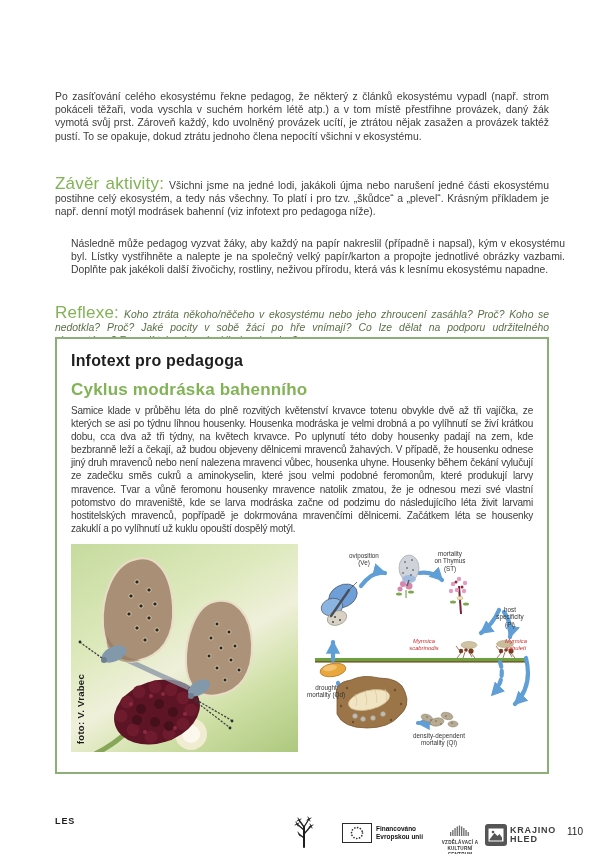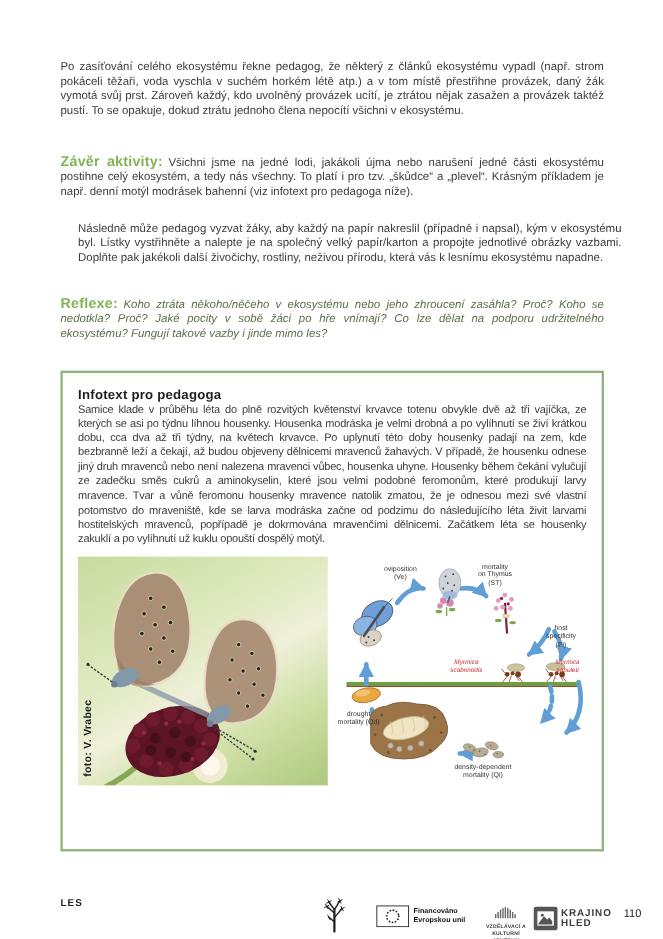--- a/index.html
+++ b/index.html
@@ -2,36 +2,36 @@
 <html><head>
 <meta charset="utf-8">
 <style>
   html,body{margin:0;padding:0;}
   body{
     width:603px;height:854px;position:relative;background:#ffffff;
     font-family:"Liberation Sans","DejaVu Sans",sans-serif;
     color:#3c3c3c;overflow:hidden;
   }
   .body-text{font-size:10.4px;line-height:13.2px;text-align:justify;margin:0;color:#3c3c3c;}
-  .abs{position:absolute;}
+  .abs{position:absolute;margin-top:35px;}
   .para1{top:55px;left:55px;width:494px;}
   .zaver{top:140px;left:55px;width:494px;}
   .steps{top:202px;left:71px;width:494px;}
   .reflexe{top:269px;left:55px;width:494px;color:#5a7148;}
   .reflexe .rtext{font-style:italic;color:#5a7148;}
   .green-head{
-    font-size:13px;font-weight:bold;color:#82b356;line-height:1;
+    font-size:17px;font-weight:normal;color:#82b356;line-height:1;
     margin-right:5px;letter-spacing:.2px;
   }
   
   .infobox{
     position:absolute;top:337px;left:55px;width:462px;min-height:407px;
     border:2px solid #8ab077;padding:13px 14px;background:#fff;
   }
-  .infobox-label{font-size:12px;font-weight:bold;color:#1e1e1e;letter-spacing:.2px;}
+  .infobox-label{font-size:16px;font-weight:bold;color:#1e1e1e;letter-spacing:.2px;}
   .infobox-title{font-size:17px;font-weight:bold;color:#82b356;margin:10px 0 4px 0;letter-spacing:.2px;}
   .infobox-body{font-size:10px;letter-spacing:-0.2px;line-height:13.1px;}
   .figures{display:flex;gap:5px;margin-top:9px;height:208px;}
   
   .photo{
     position:relative;width:227px;height:208px;margin:0;flex:none;
     background:linear-gradient(150deg,#c6db9e 0%,#dde9bc 35%,#eff0da 55%,#cfe0a6 75%,#adc87e 100%);
     overflow:hidden;
   }
   .credit{
@@ -66,20 +66,21 @@
   <p class="body-text abs para1">Po zasíťování celého ekosystému řekne pedagog, že některý z článků ekosystému vypadl (např. strom pokáceli těžaři, voda vyschla v suchém horkém létě atp.) a v tom místě přestřihne provázek, daný žák vymotá svůj prst. Zároveň každý, kdo uvolněný provázek ucítí, je ztrátou nějak zasažen a provázek taktéž pustí. To se opakuje, dokud ztrátu jednoho člena nepocítí všichni v ekosystému.</p>
 
   <p class="body-text abs zaver"><span class="green-head">Závěr aktivity:</span><span>Všichni jsme na jedné lodi, jakákoli újma nebo narušení jedné části ekosystému postihne celý ekosystém, a tedy nás všechny. To platí i pro tzv. „škůdce“ a „plevel“. Krásným příkladem je např. denní motýl modrásek bahenní (viz infotext pro pedagoga níže).</span></p>
 
   <p class="body-text abs steps">Následně může pedagog vyzvat žáky, aby každý na papír nakreslil (případně i napsal), kým v ekosystému byl. Lístky vystřihněte a nalepte je na společný velký papír/karton a propojte jednotlivé obrázky vazbami. Doplňte pak jakékoli další živočichy, rostliny, neživou přírodu, která vás k lesnímu ekosystému napadne.</p>
 
   <p class="body-text abs reflexe"><span class="green-head">Reflexe:</span><span class="rtext">Koho ztráta někoho/něčeho v ekosystému nebo jeho zhroucení zasáhla? Proč? Koho se nedotkla? Proč? Jaké pocity v sobě žáci po hře vnímají? Co lze dělat na podporu udržitelného ekosystému? Fungují takové vazby i jinde mimo les?</span></p>
 
   <section class="infobox">
     <div class="infobox-label">Infotext pro pedagoga</div>
+    <h2 class="infobox-title">Cyklus modráska bahenního</h2>
     <p class="body-text infobox-body">Samice klade v průběhu léta do plně rozvitých květenství krvavce totenu obvykle dvě až tři vajíčka, ze kterých se asi po týdnu líhnou housenky. Housenka modráska je velmi drobná a po vylíhnutí se živí krátkou dobu, cca dva až tři týdny, na květech krvavce. Po uplynutí této doby housenky padají na zem, kde bezbranně leží a čekají, až budou objeveny dělnicemi mravenců žahavých. V případě, že housenku odnese jiný druh mravenců nebo není nalezena mravenci vůbec, housenka uhyne. Housenky během čekání vylučují ze zadečku směs cukrů a aminokyselin, které jsou velmi podobné feromonům, které produkují larvy mravence. Tvar a vůně feromonu housenky mravence natolik zmatou, že je odnesou mezi své vlastní potomstvo do mraveniště, kde se larva modráska začne od podzimu do následujícího léta živit larvami hostitelských mravenců, popřípadě je dokrmována mravenčími dělnicemi. Začátkem léta se housenky zakuklí a po vylíhnutí už kuklu opouští dospělý motýl.</p>
 
     <div class="figures">
 
       <figure class="photo">
         <svg width="227" height="208" viewBox="0 0 227 208">
           <circle cx="120" cy="190" r="16" fill="#f7eedb" opacity="0.85"></circle>
           <circle cx="120" cy="190" r="9" fill="#fdf8ee"></circle>
 
           <path d="M58,186 C48,196 36,204 24,210" stroke="#87a758" stroke-width="5" fill="none"></path>

